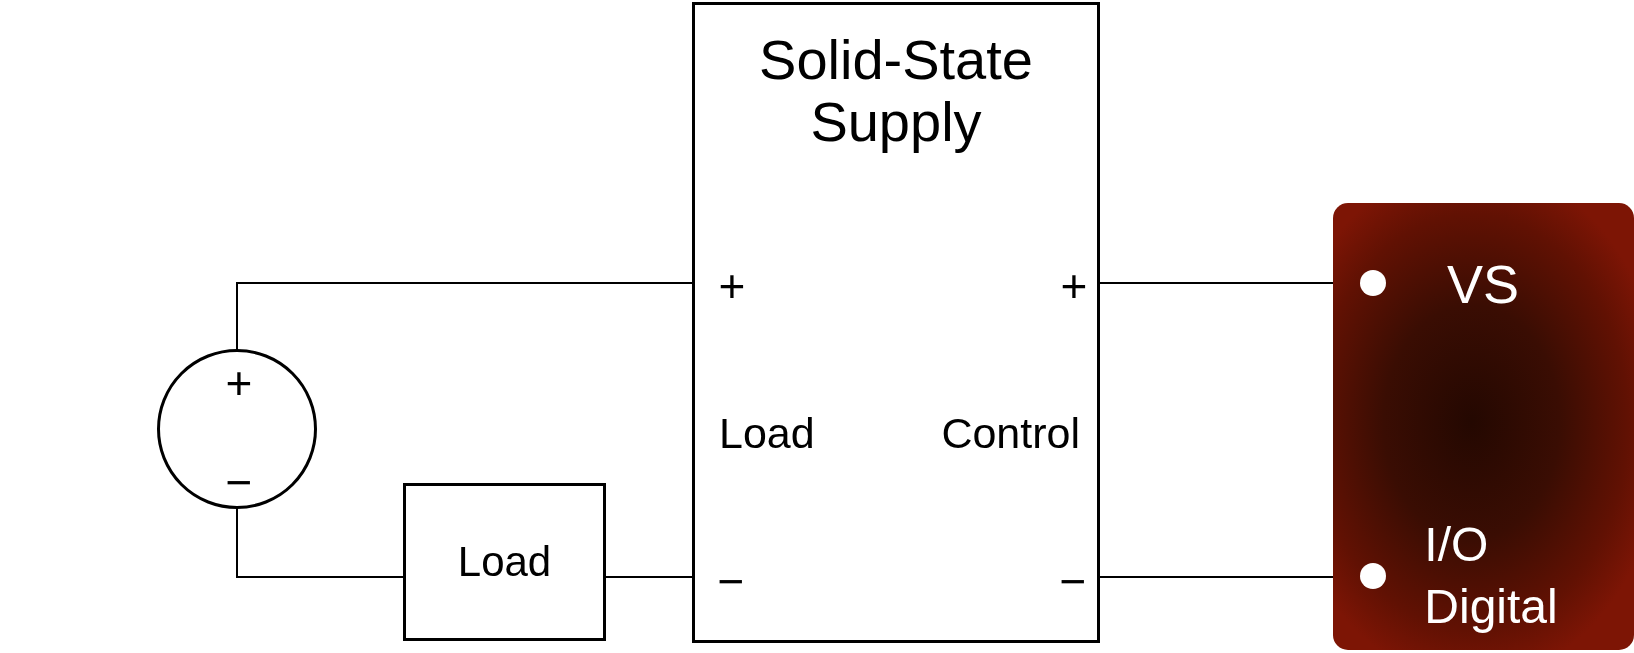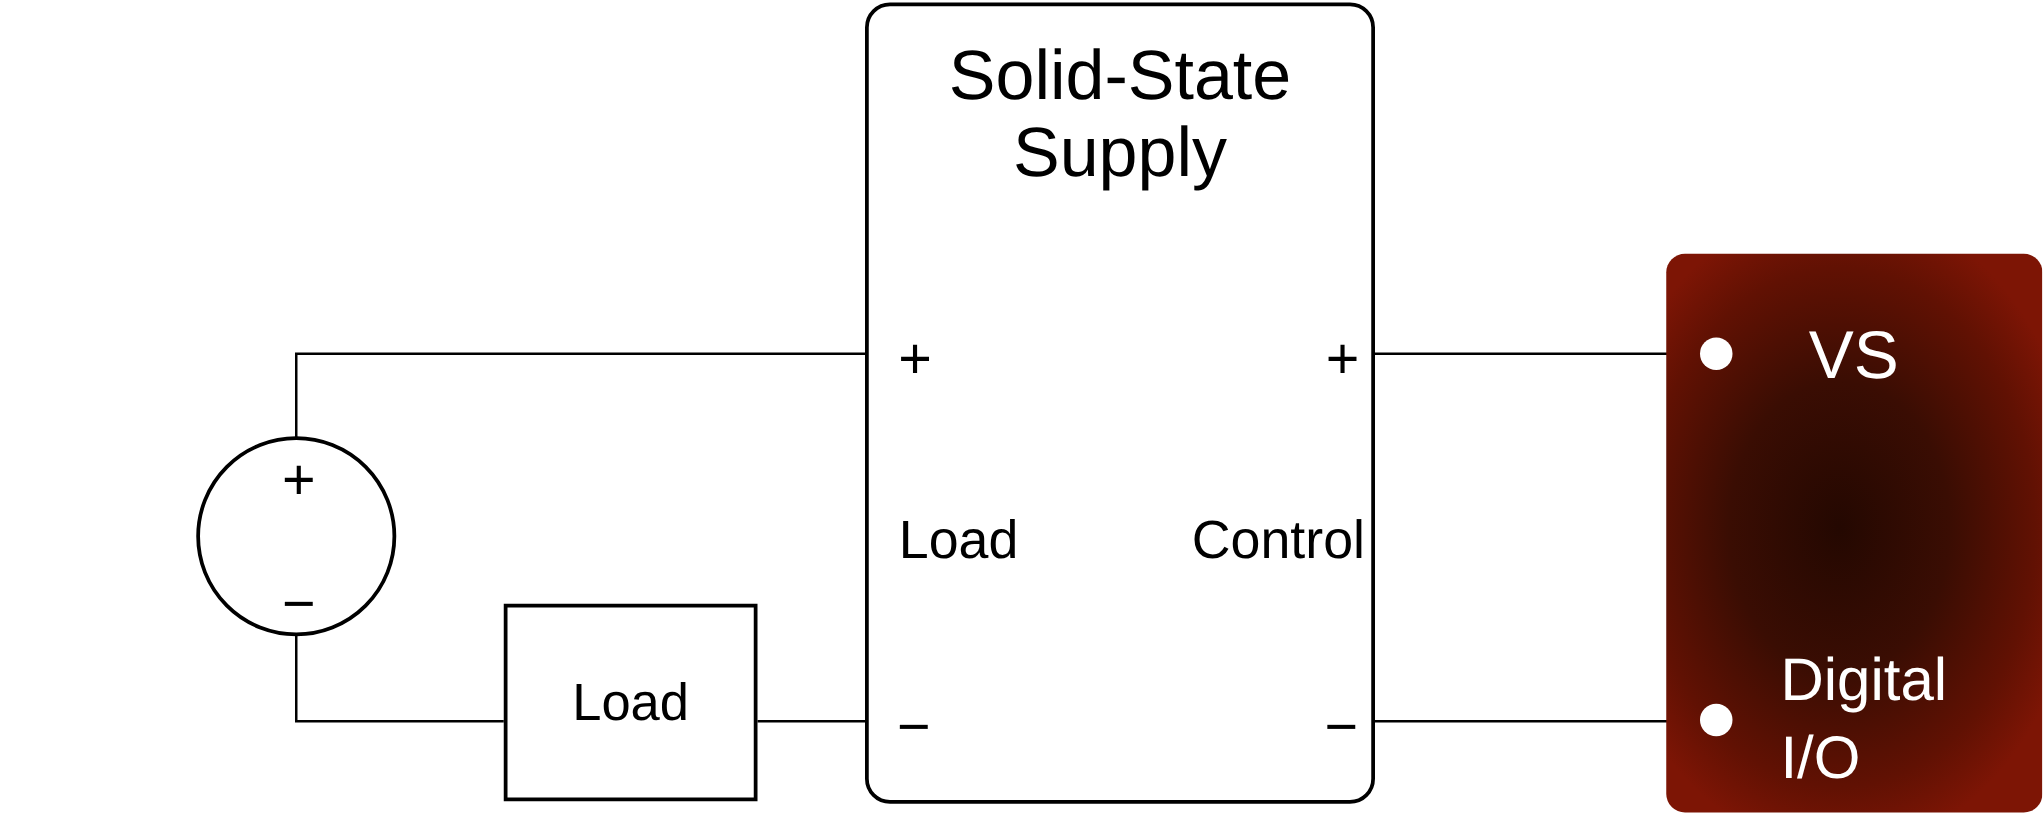--- a/index.html
+++ b/index.html
@@ -13,21 +13,21 @@
     overflow: hidden;
   }
   .wire { position: absolute; background: #000000; }
   .outline-box {
     position: absolute;
     border: 3px solid #000000;
     background: #ffffff;
     box-sizing: border-box;
   }
   
-  .relay-box { left: 692px; top: 2px; width: 408px; height: 641px; border-radius: 20px; }
+  .relay-box { left: 692px; top: 2px; width: 408px; height: 641px; }
   .relay-title {
     position: absolute; left: 0; right: 0; top: 24px;
     text-align: center; font-size: 56px; line-height: 62px;
   }
   .pin { position: absolute; font-size: 46px; transform: translate(-50%, -50%); }
   .pin-label { position: absolute; font-size: 43px; transform: translateY(-50%); white-space: nowrap; }
   
   .supply-circle {
     position: absolute; left: 157px; top: 349px;
     width: 160px; height: 160px;
@@ -89,28 +89,28 @@
     <div class="relay-title">
       <div>Solid-State</div>
       <div>Supply</div>
     </div>
 
     <span class="pin" style="left:37px; top:281px;">+</span>
     <span class="pin-label" style="left:24px; top:428px;">Load</span>
     <span class="pin" style="left:36px; top:576px;">−</span>
 
     <span class="pin" style="left:379px; top:281px;">+</span>
-    <span class="pin-label" style="right:5px; top:428px; transform:translateY(-50%);">Control</span>
+    <span class="pin-label" style="right:17px; top:428px; transform:translateY(-50%);">Control</span>
     <span class="pin" style="left:378px; top:576px;">−</span>
   </div>
 
   <div class="daq-box">
     <div class="terminal-dot" style="left:27px; top:67px;"></div>
     <div class="terminal-dot" style="left:27px; top:360px;"></div>
 
     <div class="daq-label daq-label-vs">VS</div>
     <div class="daq-label daq-label-dio">
+      <div>I/O</div>
       <div>Digital</div>
-      <div>I/O</div>
     </div>
   </div>
 
 </div>
 
 </body></html>

